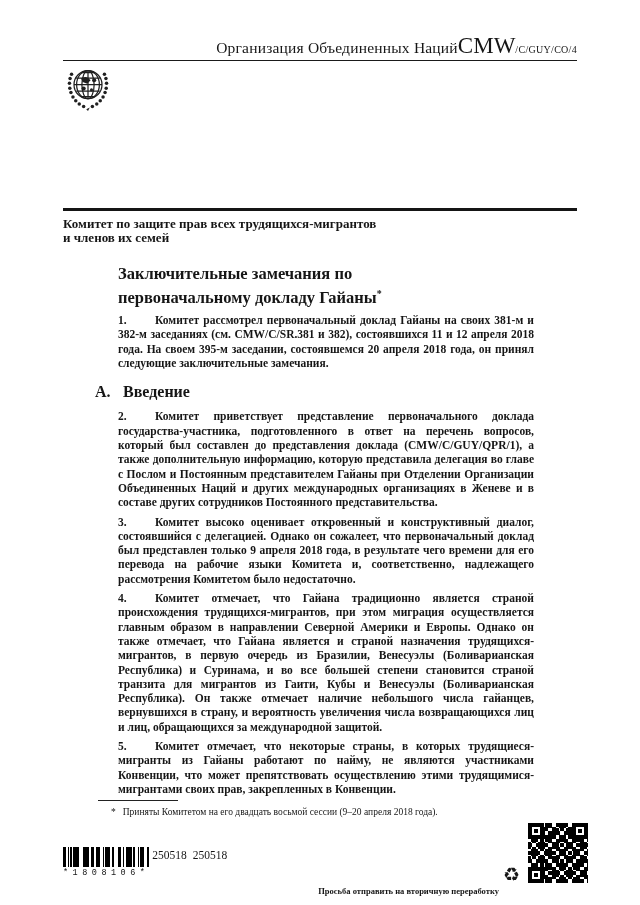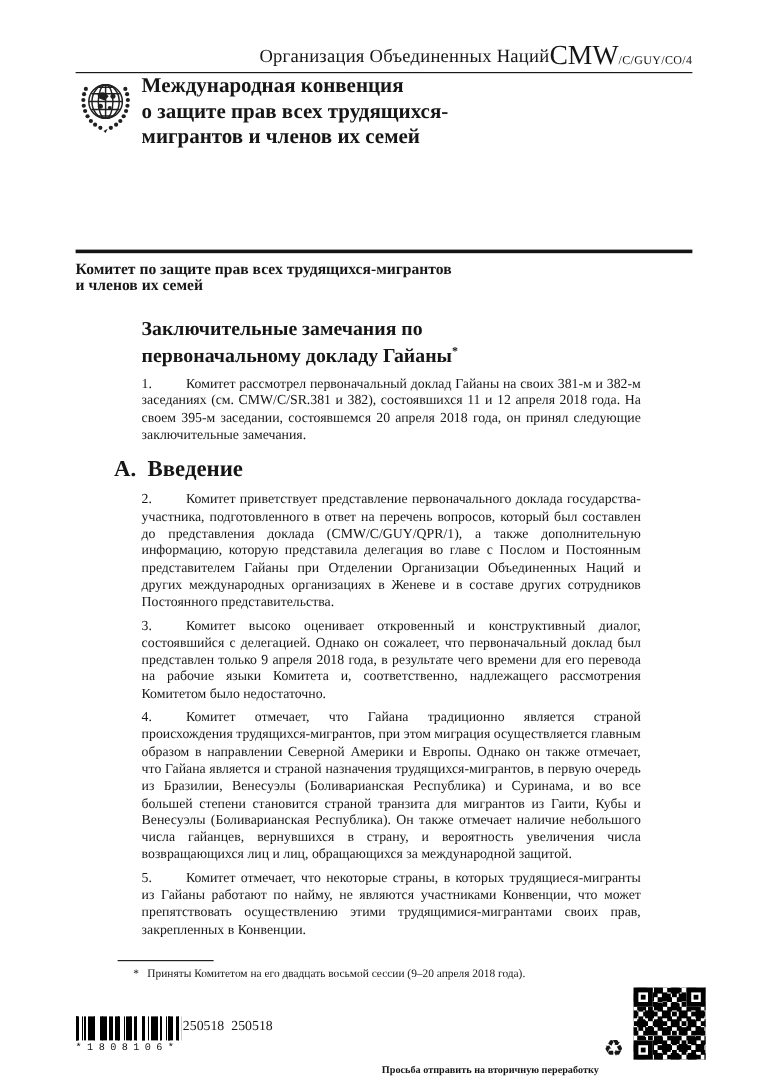--- a/index.html
+++ b/index.html
@@ -40,24 +40,24 @@
     left:118px; top:264px; width:370px;
     font-size:16.5px; font-weight:bold; line-height:19.5px;
   }
   .doc-title .fn-mark { font-size:10px; vertical-align:6px; }
 
   
   .body-col {
     left:118px; top:313px; width:428px;
     font-size:11.5px; line-height:14.3px; text-align:justify;
   }
-  .para { margin:0 12px 5px 0; }
+  .para { margin:0 12px 5px 0;font-weight:bold; }
   .para .num { display:inline-block; width:37px; }
   .section-heading {
-    margin:15px 0 10px -23px; font-size:19px; font-weight:bold; text-align:left;
+    margin:15px 0 10px -23px; font-size:16px; font-weight:bold; text-align:left;
   }
   .section-heading .letter { display:inline-block; width:28px; }
 
   
   .footnote { left:98px; top:800px; width:450px; font-size:9.5px; line-height:12px; }
   .fn-rule { width:80px; border-top:1px solid #222; margin-bottom:5px; }
   .fn-line { padding-left:13px; }
   .fn-line .mark { margin-right:7px; }
 
   .ge-number { left:63px; top:829px; font-size:11.5px; word-spacing:3px;margin-top:20px; }
@@ -139,23 +139,20 @@
           <circle cx="51.5" cy="36" r="2"></circle>
           <circle cx="52.8" cy="31" r="2"></circle>
         <circle cx="53.2" cy="25.5" r="2"></circle>
           <circle cx="52.5" cy="20" r="2"></circle>
           <circle cx="50.8" cy="15" r="2"></circle>
         <path d="M30 55 l4 -2 -2 4 z"></path>
       </g>
     </svg>
   </div>
 
-  <div class="abs masthead-title">Международная конвенция
-о защите прав всех трудящихся-
-мигрантов и членов их семей</div>
 
 
   <div class="abs rule-thick"></div>
 
   <div class="abs doc-title">
     <span>Заключительные замечания по первоначальному докладу Гайаны</span><span class="fn-mark">*</span>
   </div>
 
   <div class="abs committee">Комитет по защите прав всех трудящихся-мигрантов
 и членов их семей</div>

